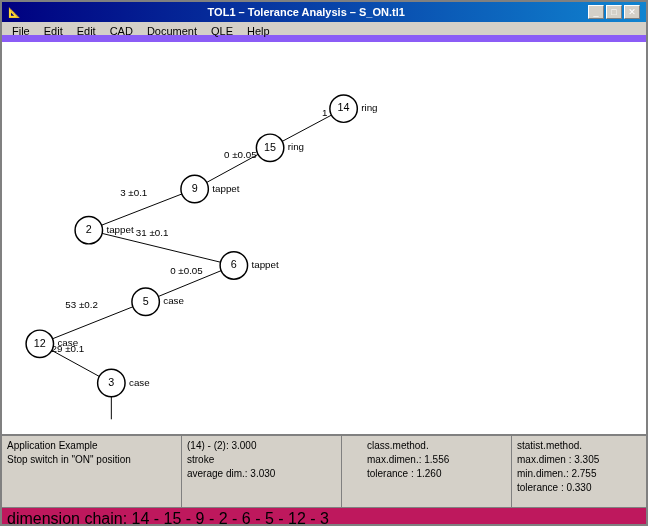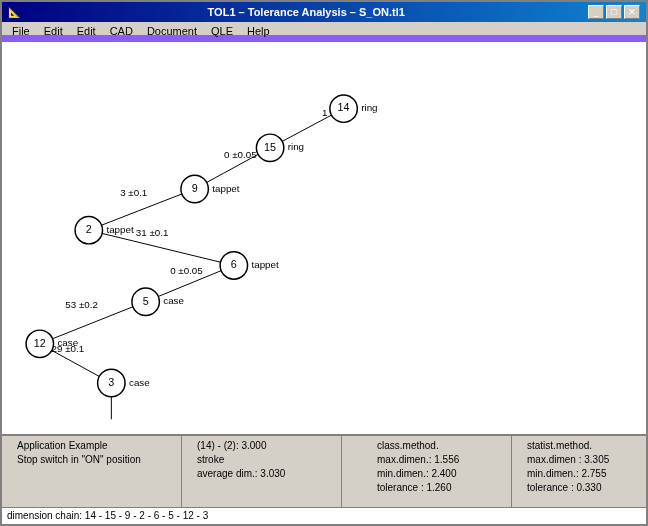--- a/index.html
+++ b/index.html
@@ -90,34 +90,34 @@
       display: flex;
       flex-direction: column;
     }
     .status-top {
       display: flex;
       flex: 1;
       border-bottom: 1px solid #808080;
     }
     .status-cell {
       border-right: 1px solid #808080;
-      padding: 3px 15px;
+      padding: 3px 5px;
       font-size: 10px;
       line-height: 1.4;
     }
     .status-cell:last-child { border-right: none; }
     .status-cell-1 { flex: 0 0 180px; }
     .status-cell-2 { flex: 0 0 160px; }
     .status-cell-3 { flex: 0 0 150px; margin-left: 20px; }
     .status-cell-4 { flex: 1; }
     .status-bottom {
       height: 16px;
       padding: 2px 5px;
-      font-size: 10px;
-      background: #ffffff;
+      font-size: 16px;
+      background: #be185d;
     }
     .node-circle {
       fill: white;
       stroke: black;
       stroke-width: 1.5;
     }
     .node-text {
       font-size: 11px;
       font-family: Arial, sans-serif;
       dominant-baseline: middle;
@@ -237,21 +237,20 @@
           <div>Stop switch in "ON" position</div>
         </div>
         <div class="status-cell status-cell-2">
           <div>(14) - (2): 3.000</div>
           <div>stroke</div>
           <div>average dim.: 3.030</div>
         </div>
         <div class="status-cell status-cell-3">
           <div>class.method.</div>
           <div>max.dimen.: 1.556</div>
-          <div>min.dimen.: 2.400</div>
           <div>tolerance : 1.260</div>
         </div>
         <div class="status-cell status-cell-4">
           <div>statist.method.</div>
           <div>max.dimen : 3.305</div>
           <div>min.dimen.: 2.755</div>
           <div>tolerance : 0.330</div>
         </div>
       </div>
       <div class="status-bottom">

